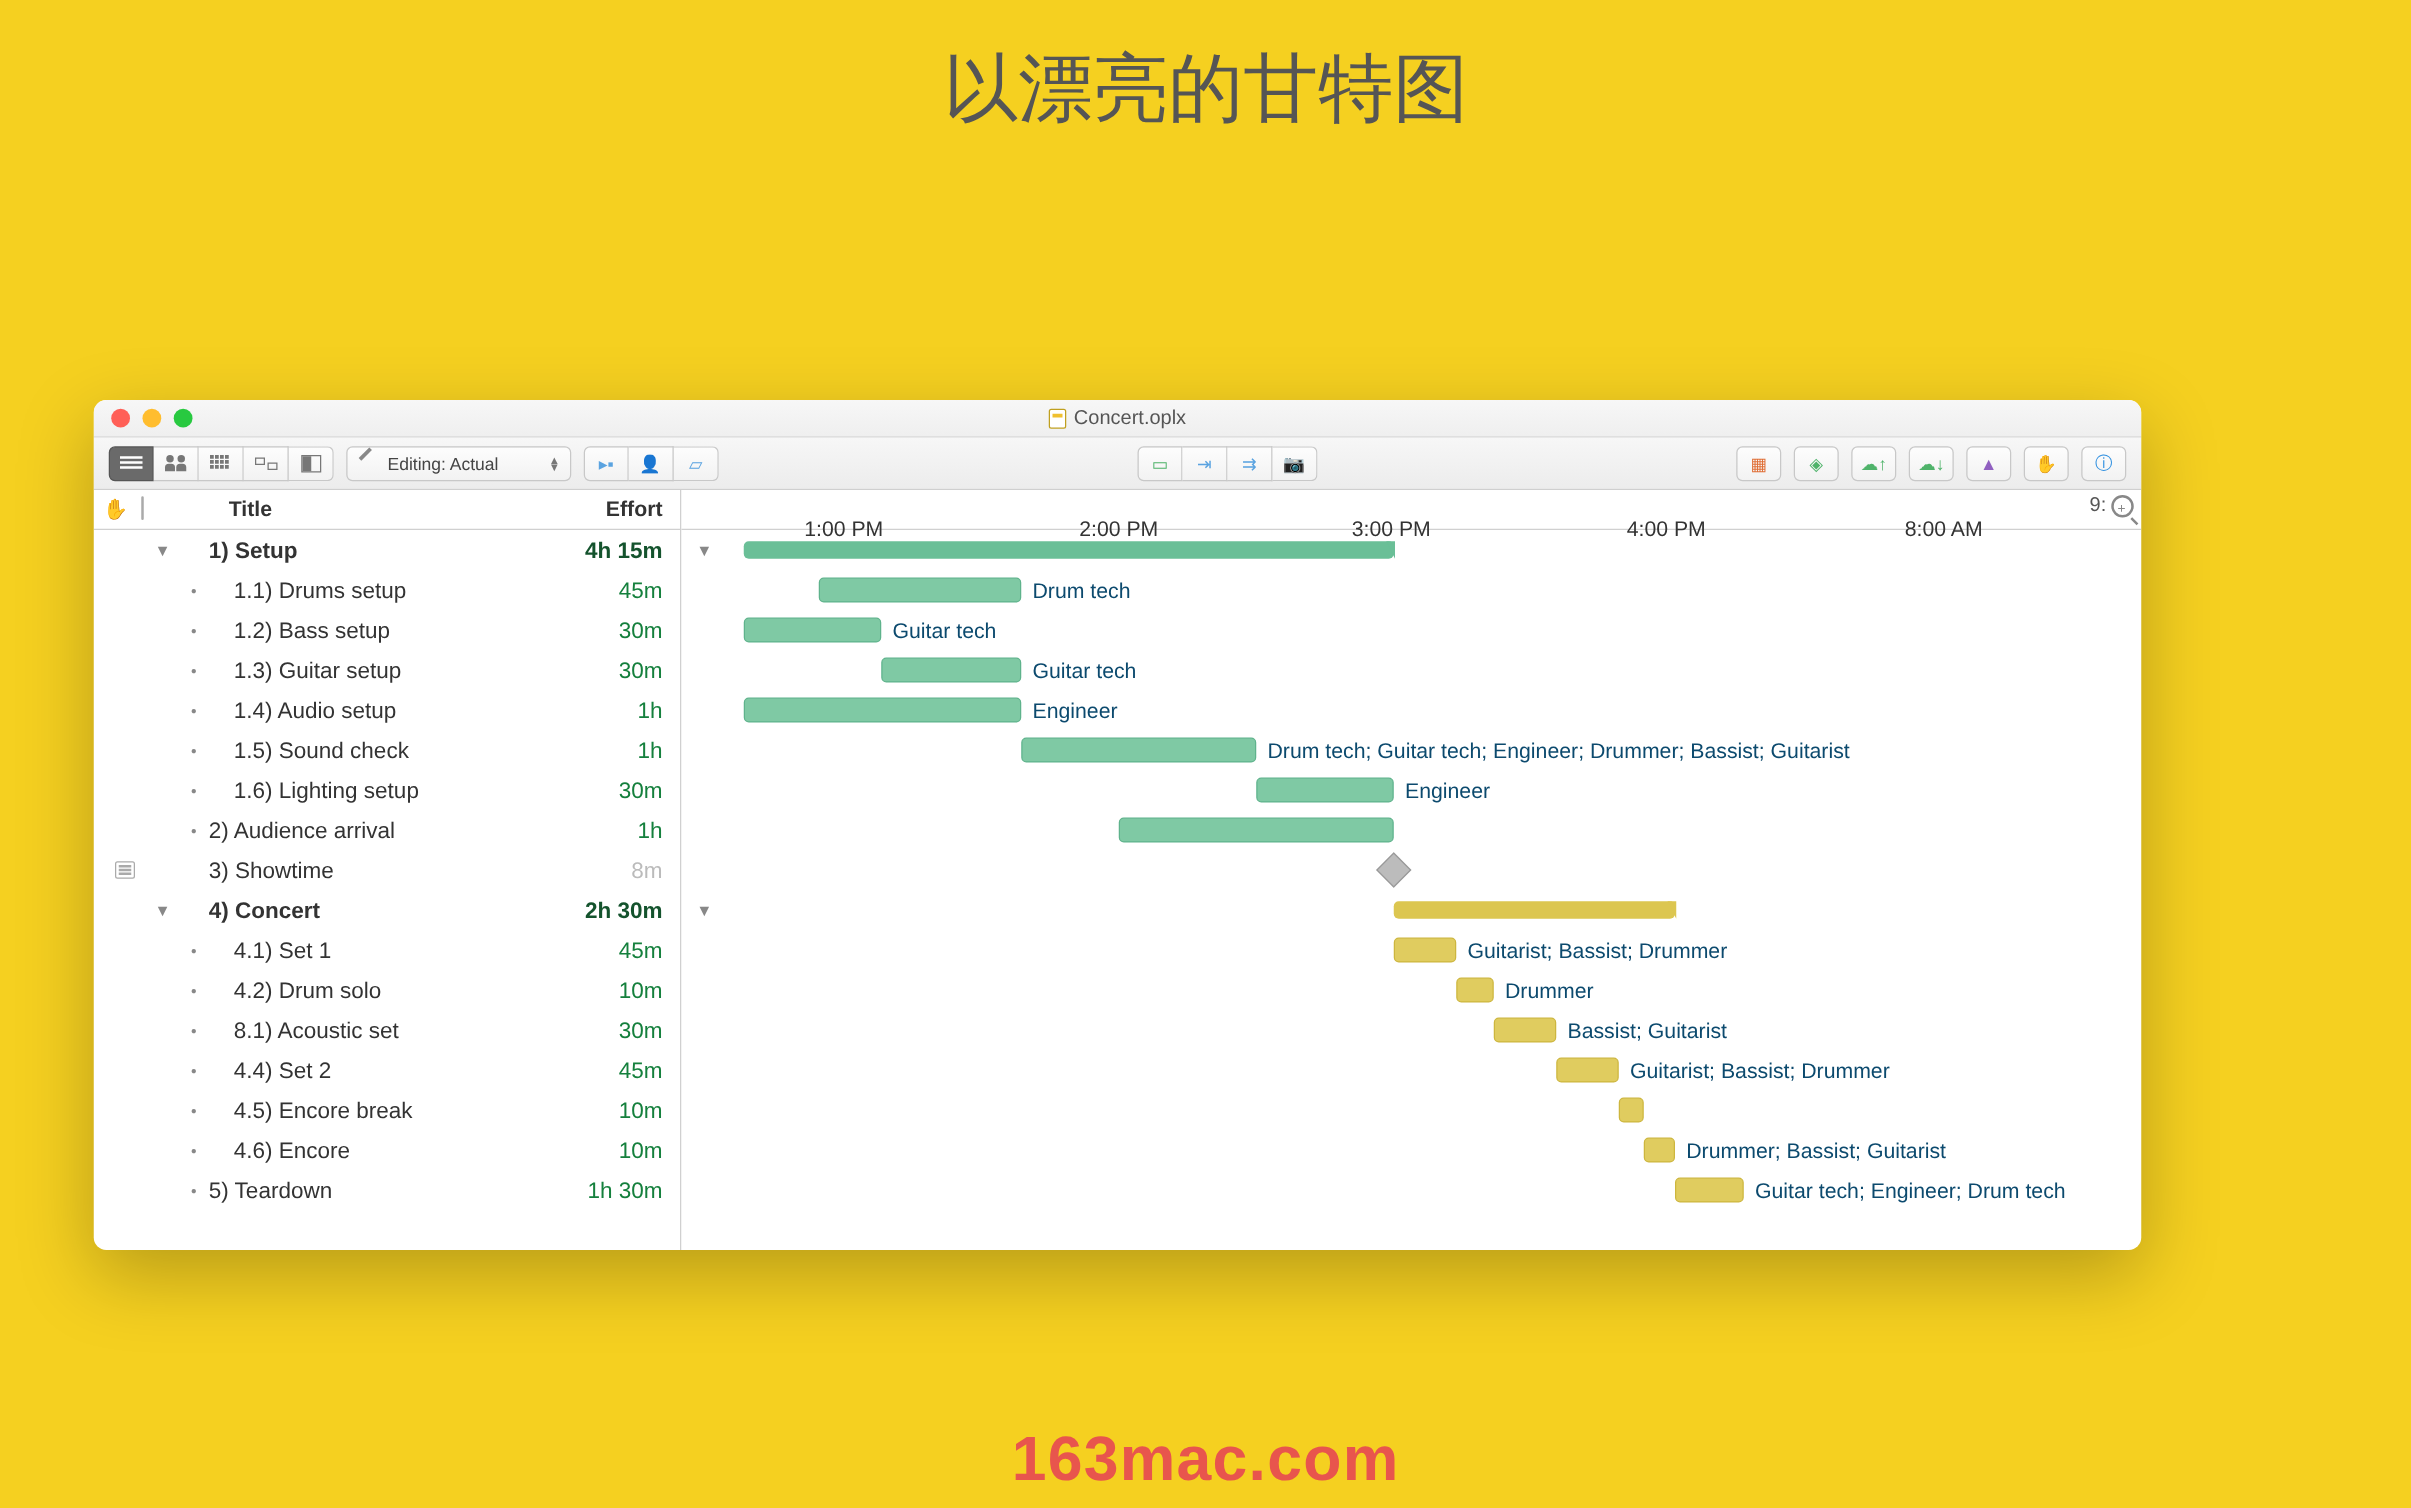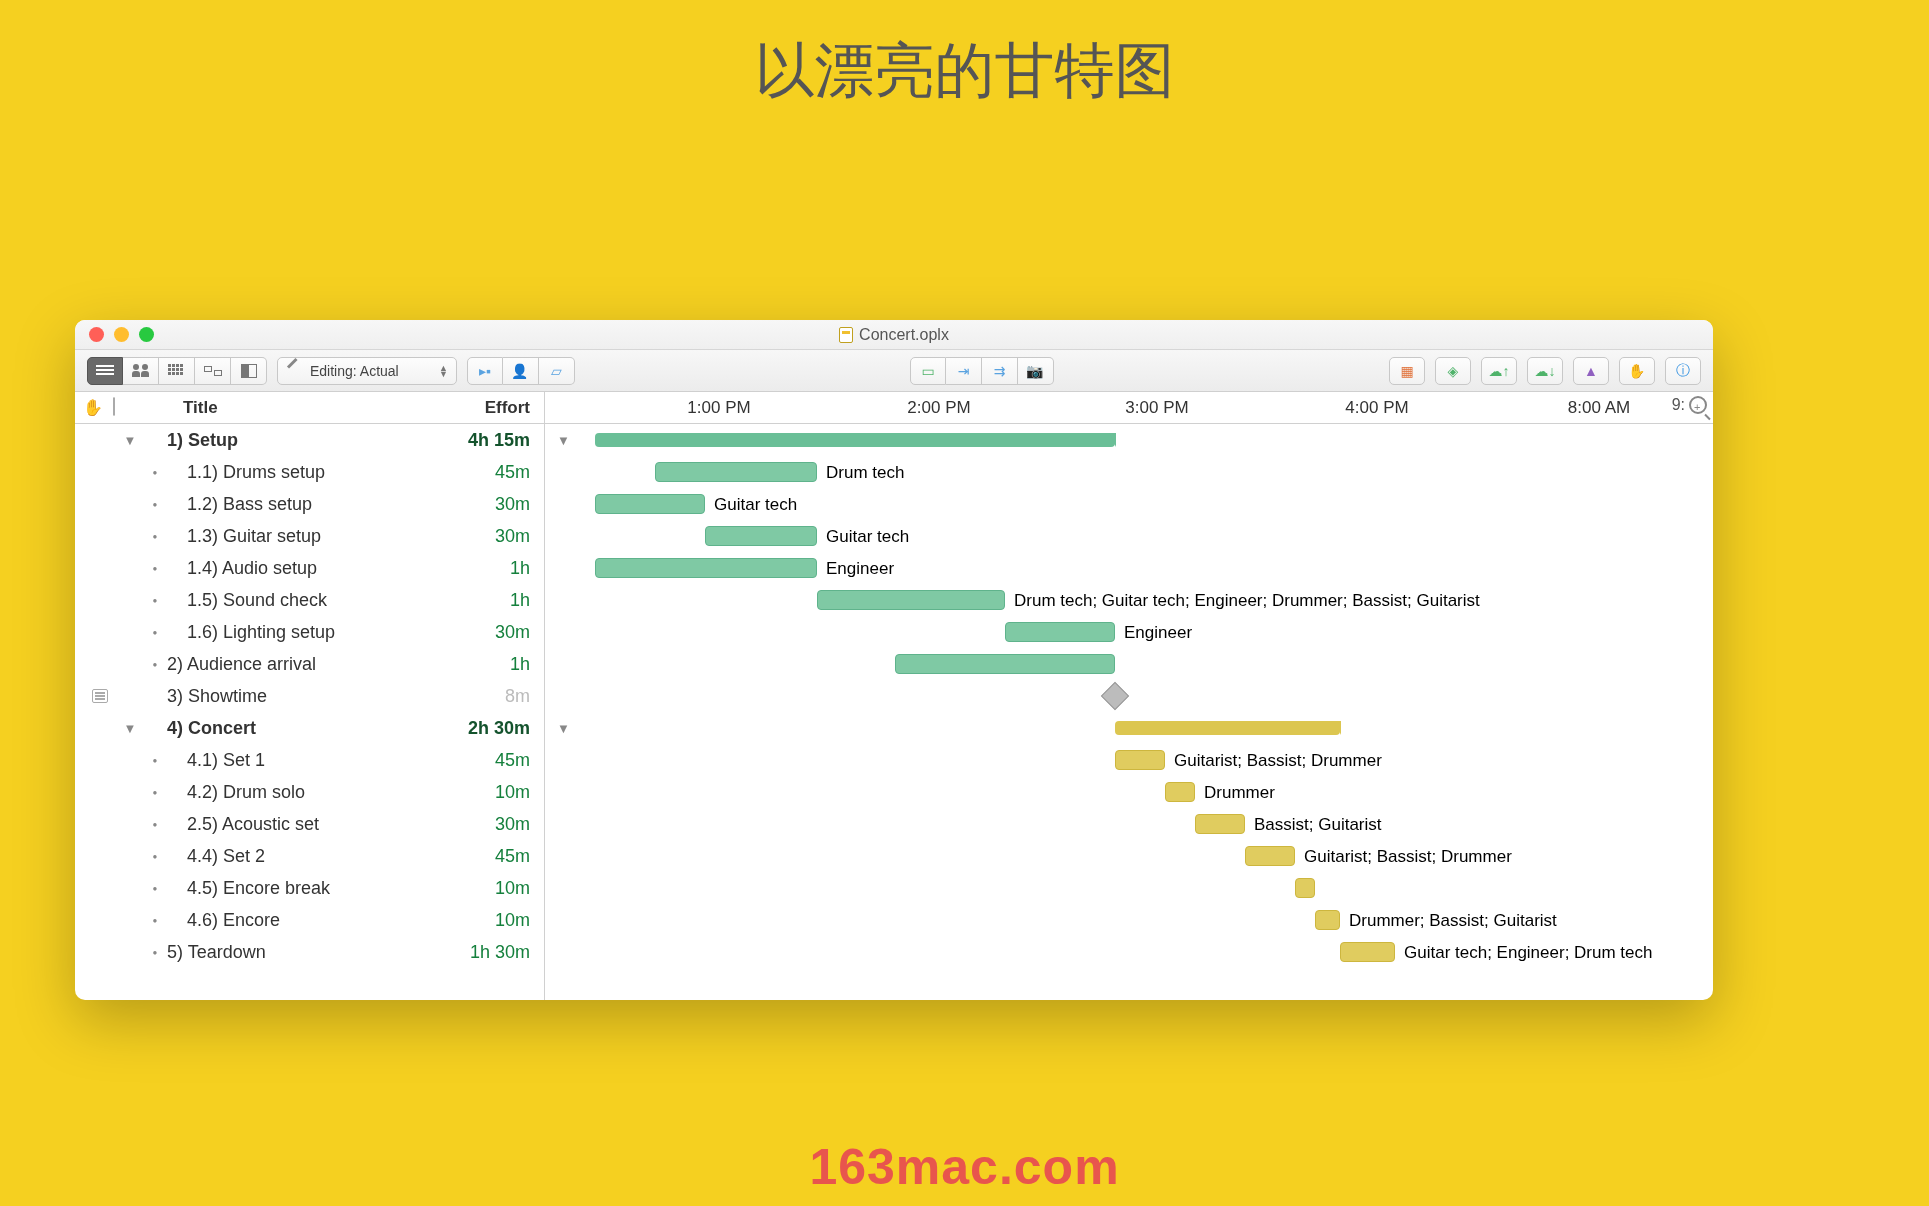--- a/index.html
+++ b/index.html
@@ -121,36 +121,36 @@
   .task-row.group .eff { color:#14532d; font-weight:700;}
   .task-row.milestone .eff { color:#bbb;}
   .indent1 { padding-left:20px;}
   .note-icon{width:16px;height:14px;border:1px solid #aaa;border-radius:2px;position:relative;}
   .note-icon::after{content:"";position:absolute;left:2px;top:2px;right:2px;height:1.5px;background:#aaa;box-shadow:0 3px 0 #aaa,0 6px 0 #aaa;}
   .hand-icon{color:#aaa;font-size:15px;}
   .diamond{width:10px;height:10px;background:#888;transform:rotate(45deg);margin:0 auto;}
 
   .gantt { flex:1; position:relative; overflow:hidden;}
   .gantt-header { height:32px; border-bottom:1px solid #d0d0d0; position:relative; font-size:17px; color:#333;}
-  .time-label { position:absolute; top:6px; transform:translateX(-50%); font-weight:500;margin-left:44px;}
+  .time-label { position:absolute; top:22px; transform:translateX(-50%); font-weight:500;}
   .zoom-ctrl { position:absolute; right:6px; top:4px; display:flex; align-items:center; gap:4px; font-size:16px; color:#555;}
   .zoom-ctrl .mag{width:18px;height:18px;border:2px solid #888;border-radius:50%;position:relative;}
   .zoom-ctrl .mag::after{content:"";position:absolute;right:-6px;bottom:-6px;width:7px;height:2px;background:#888;transform:rotate(45deg);}
   .zoom-ctrl .plus{position:absolute;left:3px;top:3px;font-size:11px;color:#888;}
 
   .gantt-body{position:absolute;left:0;right:0;top:32px;bottom:0;}
   .grow{position:absolute;height:32px;left:0;right:0;display:flex;align-items:center;}
   .bar{position:absolute;height:20px;border-radius:4px;}
   .bar.green{background:#7fc9a4;border:1px solid #5fb38c;}
   .bar.group-bar{height:14px;background:#6abf97;border:none;top:9px;}
   .bar.group-bar::after{content:"";position:absolute;right:-1px;top:0;border-left:7px solid transparent;border-top:14px solid #6abf97;}
   .bar.yellow{background:#e0cc5f;border:1px solid #cdb63e;}
   .bar.group-yellow{height:14px;background:#dcc650;border:none;top:9px;}
   .bar.group-yellow::after{content:"";position:absolute;right:-1px;top:0;border-left:7px solid transparent;border-top:14px solid #dcc650;}
-  .bar-label{position:absolute;left:100%;margin-left:10px;white-space:nowrap;font-size:17px;color:#000000;top:0;}
+  .bar-label{position:absolute;left:100%;margin-left:10px;white-space:nowrap;font-size:17px;color:#0c4a6e;top:0;}
   .row-exp{position:absolute;left:12px;color:#888;font-size:13px;}
   .milestone-d{position:absolute;width:20px;height:20px;background:#bcbcbc;border:1px solid #999;transform:rotate(45deg);}
 </style>
 </head>
 <body>
 
 <div class="hero">
   <div>以漂亮的甘特图</div>
 </div>
 
@@ -347,21 +347,21 @@
             <span class="gut"></span>
             <span class="exp"></span>
             <span class="bul" style="font-size: 8px;">●</span>
             <span class="ttl indent1"><span class="num">4.2)</span>  Drum solo</span>
             <span class="eff">10m</span>
           </div>
           <div class="task-row">
             <span class="gut"></span>
             <span class="exp"></span>
             <span class="bul" style="font-size: 8px;">●</span>
-            <span class="ttl indent1"><span class="num">2.5)</span>  Acoustic set</span>
+            <span class="ttl indent1"><span class="num">8.1)</span>  Acoustic set</span>
             <span class="eff">30m</span>
           </div>
           <div class="task-row">
             <span class="gut"></span>
             <span class="exp"></span>
             <span class="bul" style="font-size: 8px;">●</span>
             <span class="ttl indent1"><span class="num">4.4)</span>  Set 2</span>
             <span class="eff">45m</span>
           </div>
           <div class="task-row">

